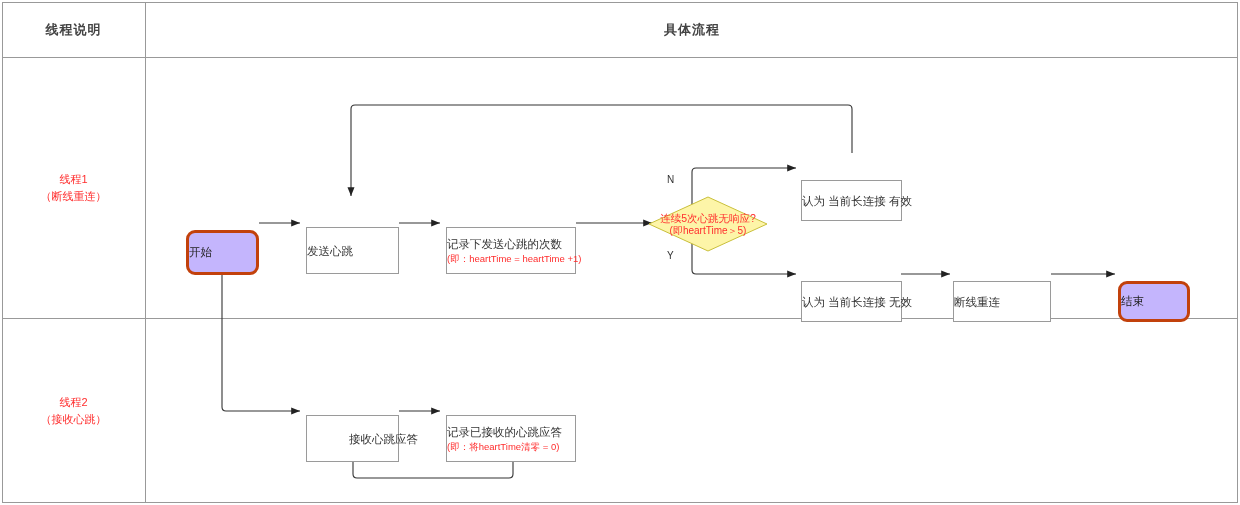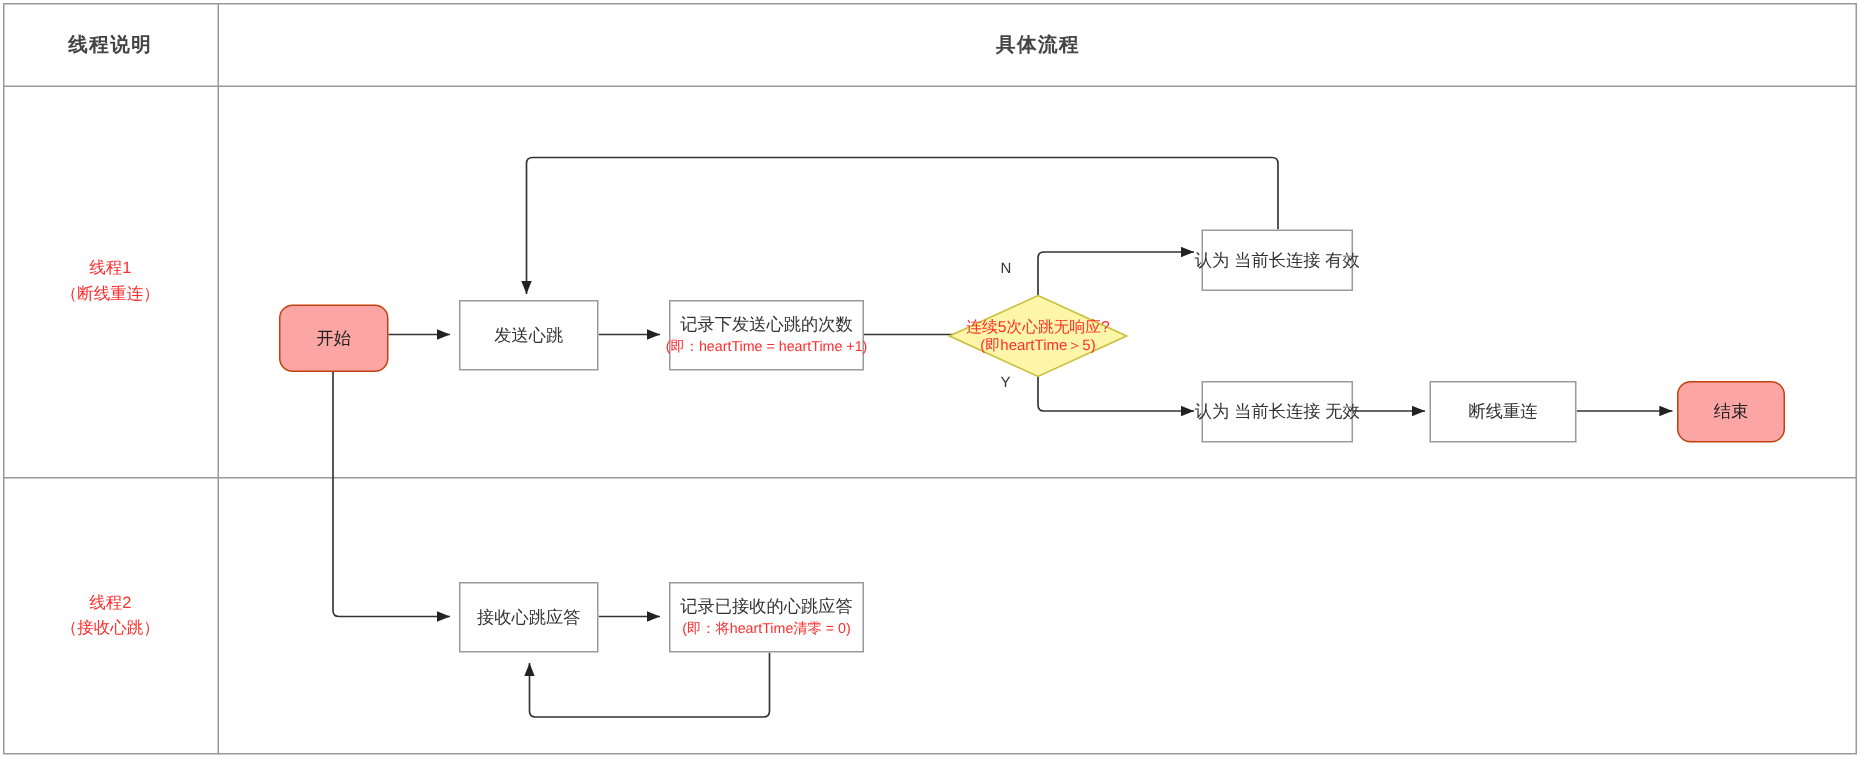--- a/index.html
+++ b/index.html
@@ -13,23 +13,23 @@
 
   .hdr{position:absolute;display:flex;align-items:center;justify-content:center;
        font-size:13px;font-weight:bold;color:#444;letter-spacing:1px;}
   .rowlabel{position:absolute;display:flex;flex-direction:column;align-items:center;
        justify-content:center;font-size:11px;line-height:17px;color:#ff2d2d;text-align:center;}
   .rowlabel .l1{color:#ff2d2d;}
   .rowlabel .l2{color:#ff2d2d;}
 
   
   .node{position:absolute;box-sizing:border-box;display:flex;flex-direction:column;
-        align-items:center;justify-content:center;text-align:center;}
+        align-items:flex-start;justify-content:center;text-align:center;margin-top:27px;}
   .proc{border:1px solid #9a9a9a;background:#ffffff;font-size:11.5px;color:#333;line-height:16px;}
-  .term{border:1px solid #c2410c;background:#fca5a5;border-radius:9px;font-size:11.5px;color:#222;}
+  .term{border:3px solid #c2410c;background:#c4b5fd;border-radius:9px;font-size:11.5px;color:#222;}
   .note{color:#ff2d2d;font-size:9.5px;line-height:14px;white-space:nowrap;}
   .ttl{white-space:nowrap;}
 
   
   .diamond-wrap{position:absolute;}
   .diamond-wrap svg{position:absolute;left:0;top:0;}
   .diamond-txt{position:absolute;left:0;top:0;width:100%;height:100%;
       display:flex;flex-direction:column;align-items:center;justify-content:center;
       text-align:center;pointer-events:none;}
   .diamond-txt .d1{font-size:10.5px;color:#ff2d2d;white-space:nowrap;line-height:14px;}
@@ -103,21 +103,21 @@
 
   <div class="node proc" style="left:306px;top:200px;width:93px;height:47px;">
     <span class="ttl">发送心跳</span>
   </div>
 
   <div class="node proc" style="left:446px;top:200px;width:130px;height:47px;">
     <span class="ttl">记录下发送心跳的次数</span>
     <span class="note">(即：heartTime = heartTime +1)</span>
   </div>
 
-  <div class="diamond-wrap" style="left:632px;top:196px;width:120px;height:56px;">
+  <div class="diamond-wrap" style="left:648px;top:196px;width:120px;height:56px;">
     <svg width="120" height="56">
       <polygon points="60,1 119,28 60,55 1,28" fill="#fdf5a8" stroke="#c9bf3a" stroke-width="1"></polygon>
     </svg>
     <div class="diamond-txt">
       <span class="d1">连续5次心跳无响应?</span>
       <span class="d2">(即heartTime＞5)</span>
     </div>
   </div>
 
   <div class="node proc" style="left:801px;top:153px;width:101px;height:41px;">
@@ -129,21 +129,21 @@
   </div>
 
   <div class="node proc" style="left:953px;top:254px;width:98px;height:41px;">
     <span class="ttl">断线重连</span>
   </div>
 
   <div class="node term" style="left:1118px;top:254px;width:72px;height:41px;">
     <span class="ttl">结束</span>
   </div>
 
-  <div class="node proc" style="left:306px;top:388px;width:93px;height:47px;">
+  <div class="node proc" style="left:306px;top:388px;width:93px;height:47px;padding-left:42px;">
     <span class="ttl">接收心跳应答</span>
   </div>
 
   <div class="node proc" style="left:446px;top:388px;width:130px;height:47px;">
     <span class="ttl">记录已接收的心跳应答</span>
     <span class="note">(即：将heartTime清零 = 0)</span>
   </div>
 
 </div>
 

